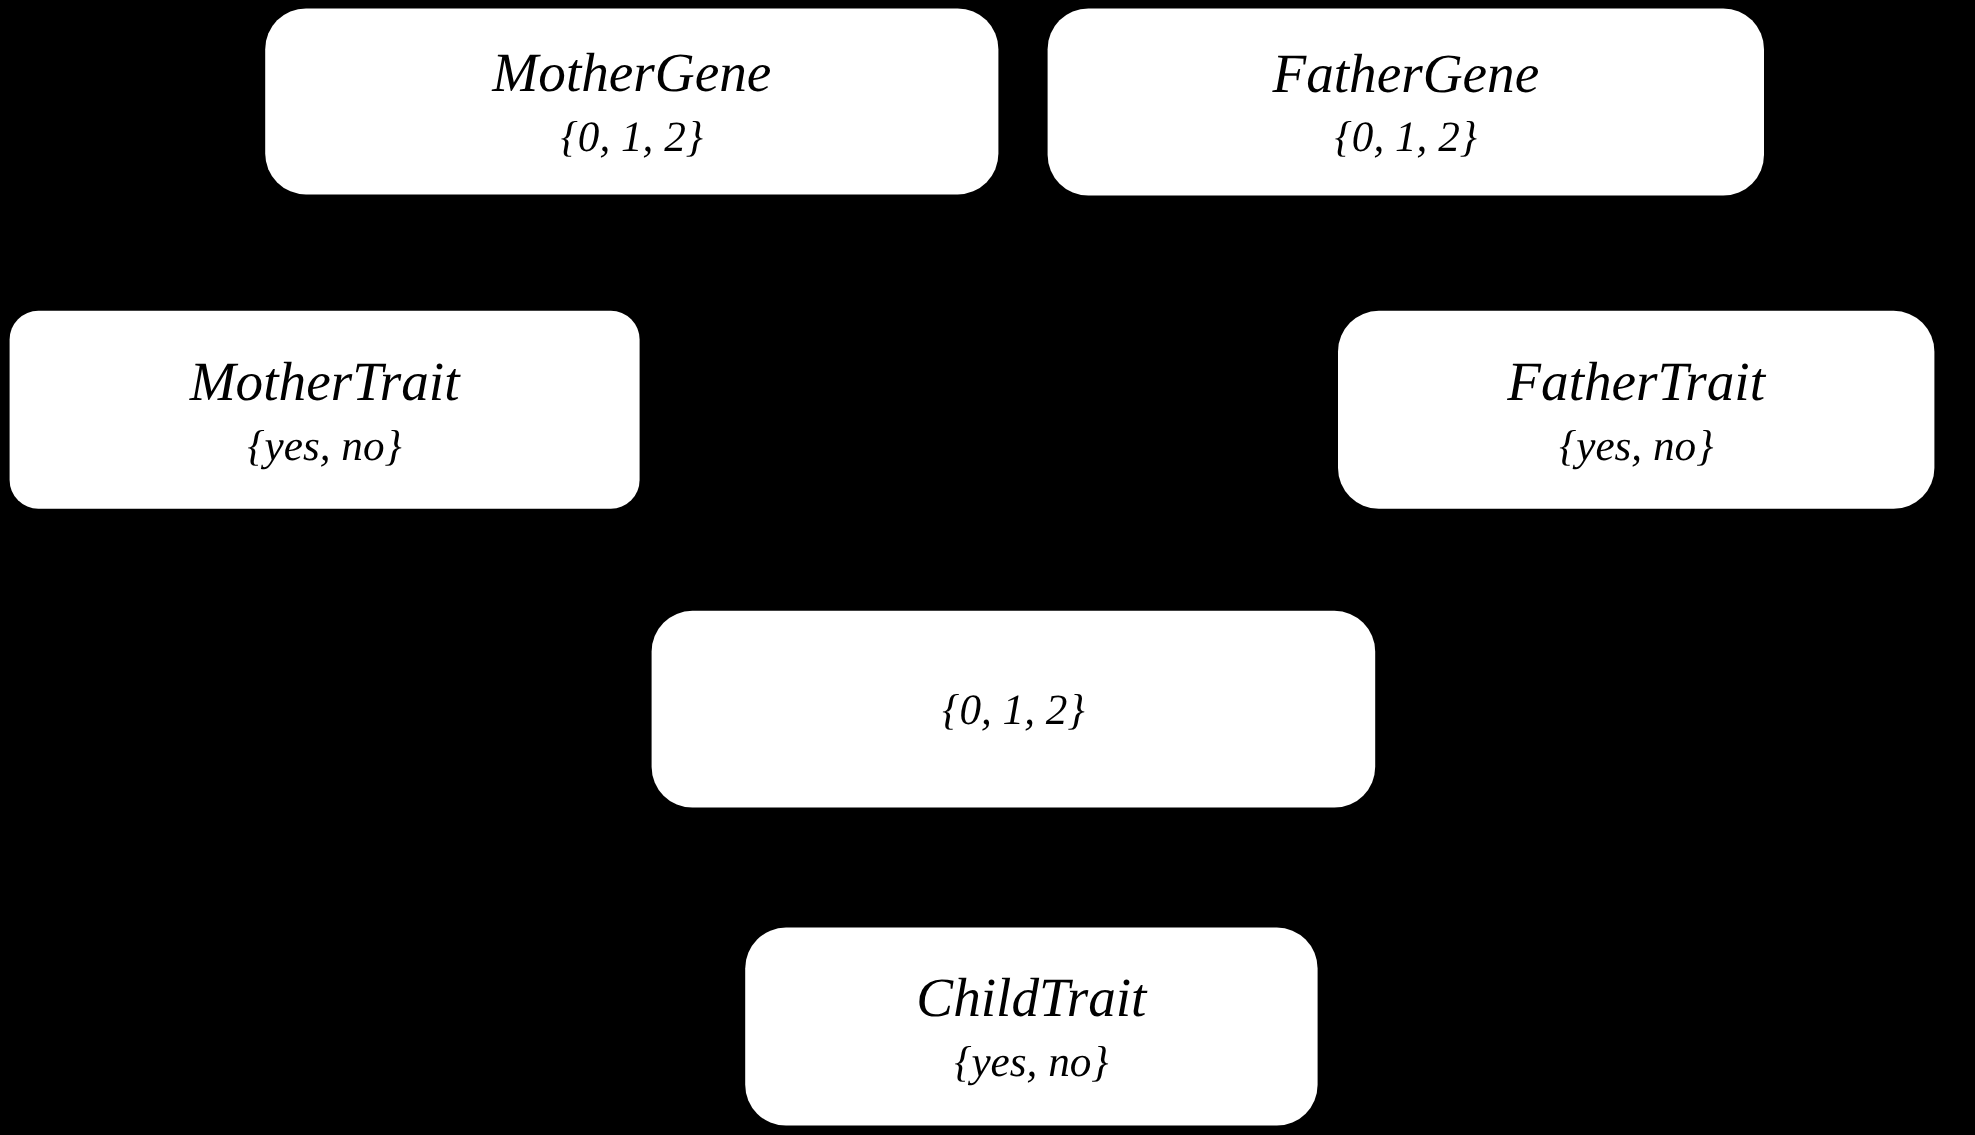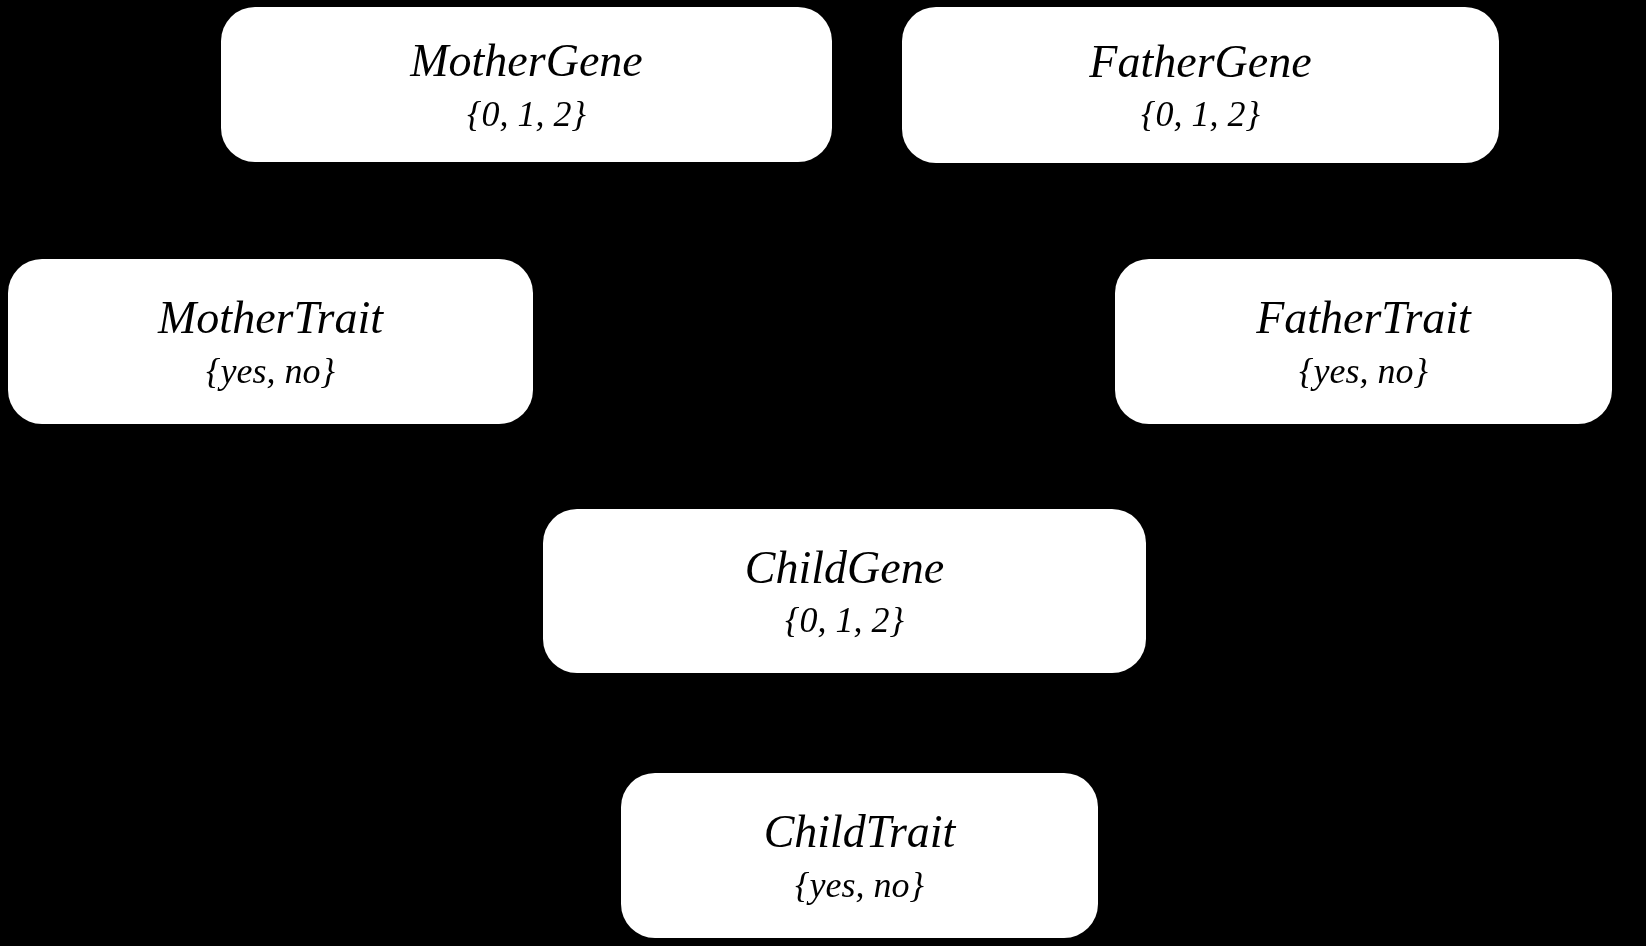--- a/index.html
+++ b/index.html
@@ -34,22 +34,22 @@
     font-size: 46px;
     white-space: nowrap;
   }
   .node .domain {
     font-size: 36px;
     white-space: nowrap;
   }
 
   
   #node-mother-gene  { left: 221px; top: 7px;   width: 611px; height: 155px; }
-  #node-father-gene  { left: 873px; top: 7px;   width: 597px; height: 156px; margin-left: 29px; }
-  #node-mother-trait { left: 8px;   top: 259px; width: 525px; height: 165px; }
+  #node-father-gene  { left: 873px; top: 7px;   width: 597px; height: 156px; }
+  #node-mother-trait { left: 8px;   top: 259px; width: 525px; height: 165px; border-radius: 24px; }
   #node-father-trait { left: 1115px;top: 259px; width: 497px; height: 165px; }
   #node-child-gene   { left: 543px; top: 509px; width: 603px; height: 164px; }
   #node-child-trait  { left: 605px; top: 773px; width: 477px; height: 165px; margin-left: 16px; }
 </style>
 </head>
 <body>
 
 <div id="canvas">
 
   <div class="node" id="node-mother-gene">
@@ -66,21 +66,20 @@
     <span class="name">MotherTrait</span>
     <span class="domain">{yes, no}</span>
   </div>
 
   <div class="node" id="node-father-trait">
     <span class="name">FatherTrait</span>
     <span class="domain">{yes, no}</span>
   </div>
 
   <div class="node" id="node-child-gene">
-    <span class="name">ChildGene</span>
     <span class="domain">{0, 1, 2}</span>
   </div>
 
   <div class="node" id="node-child-trait">
     <span class="name">ChildTrait</span>
     <span class="domain">{yes, no}</span>
   </div>
 
 </div>
 

